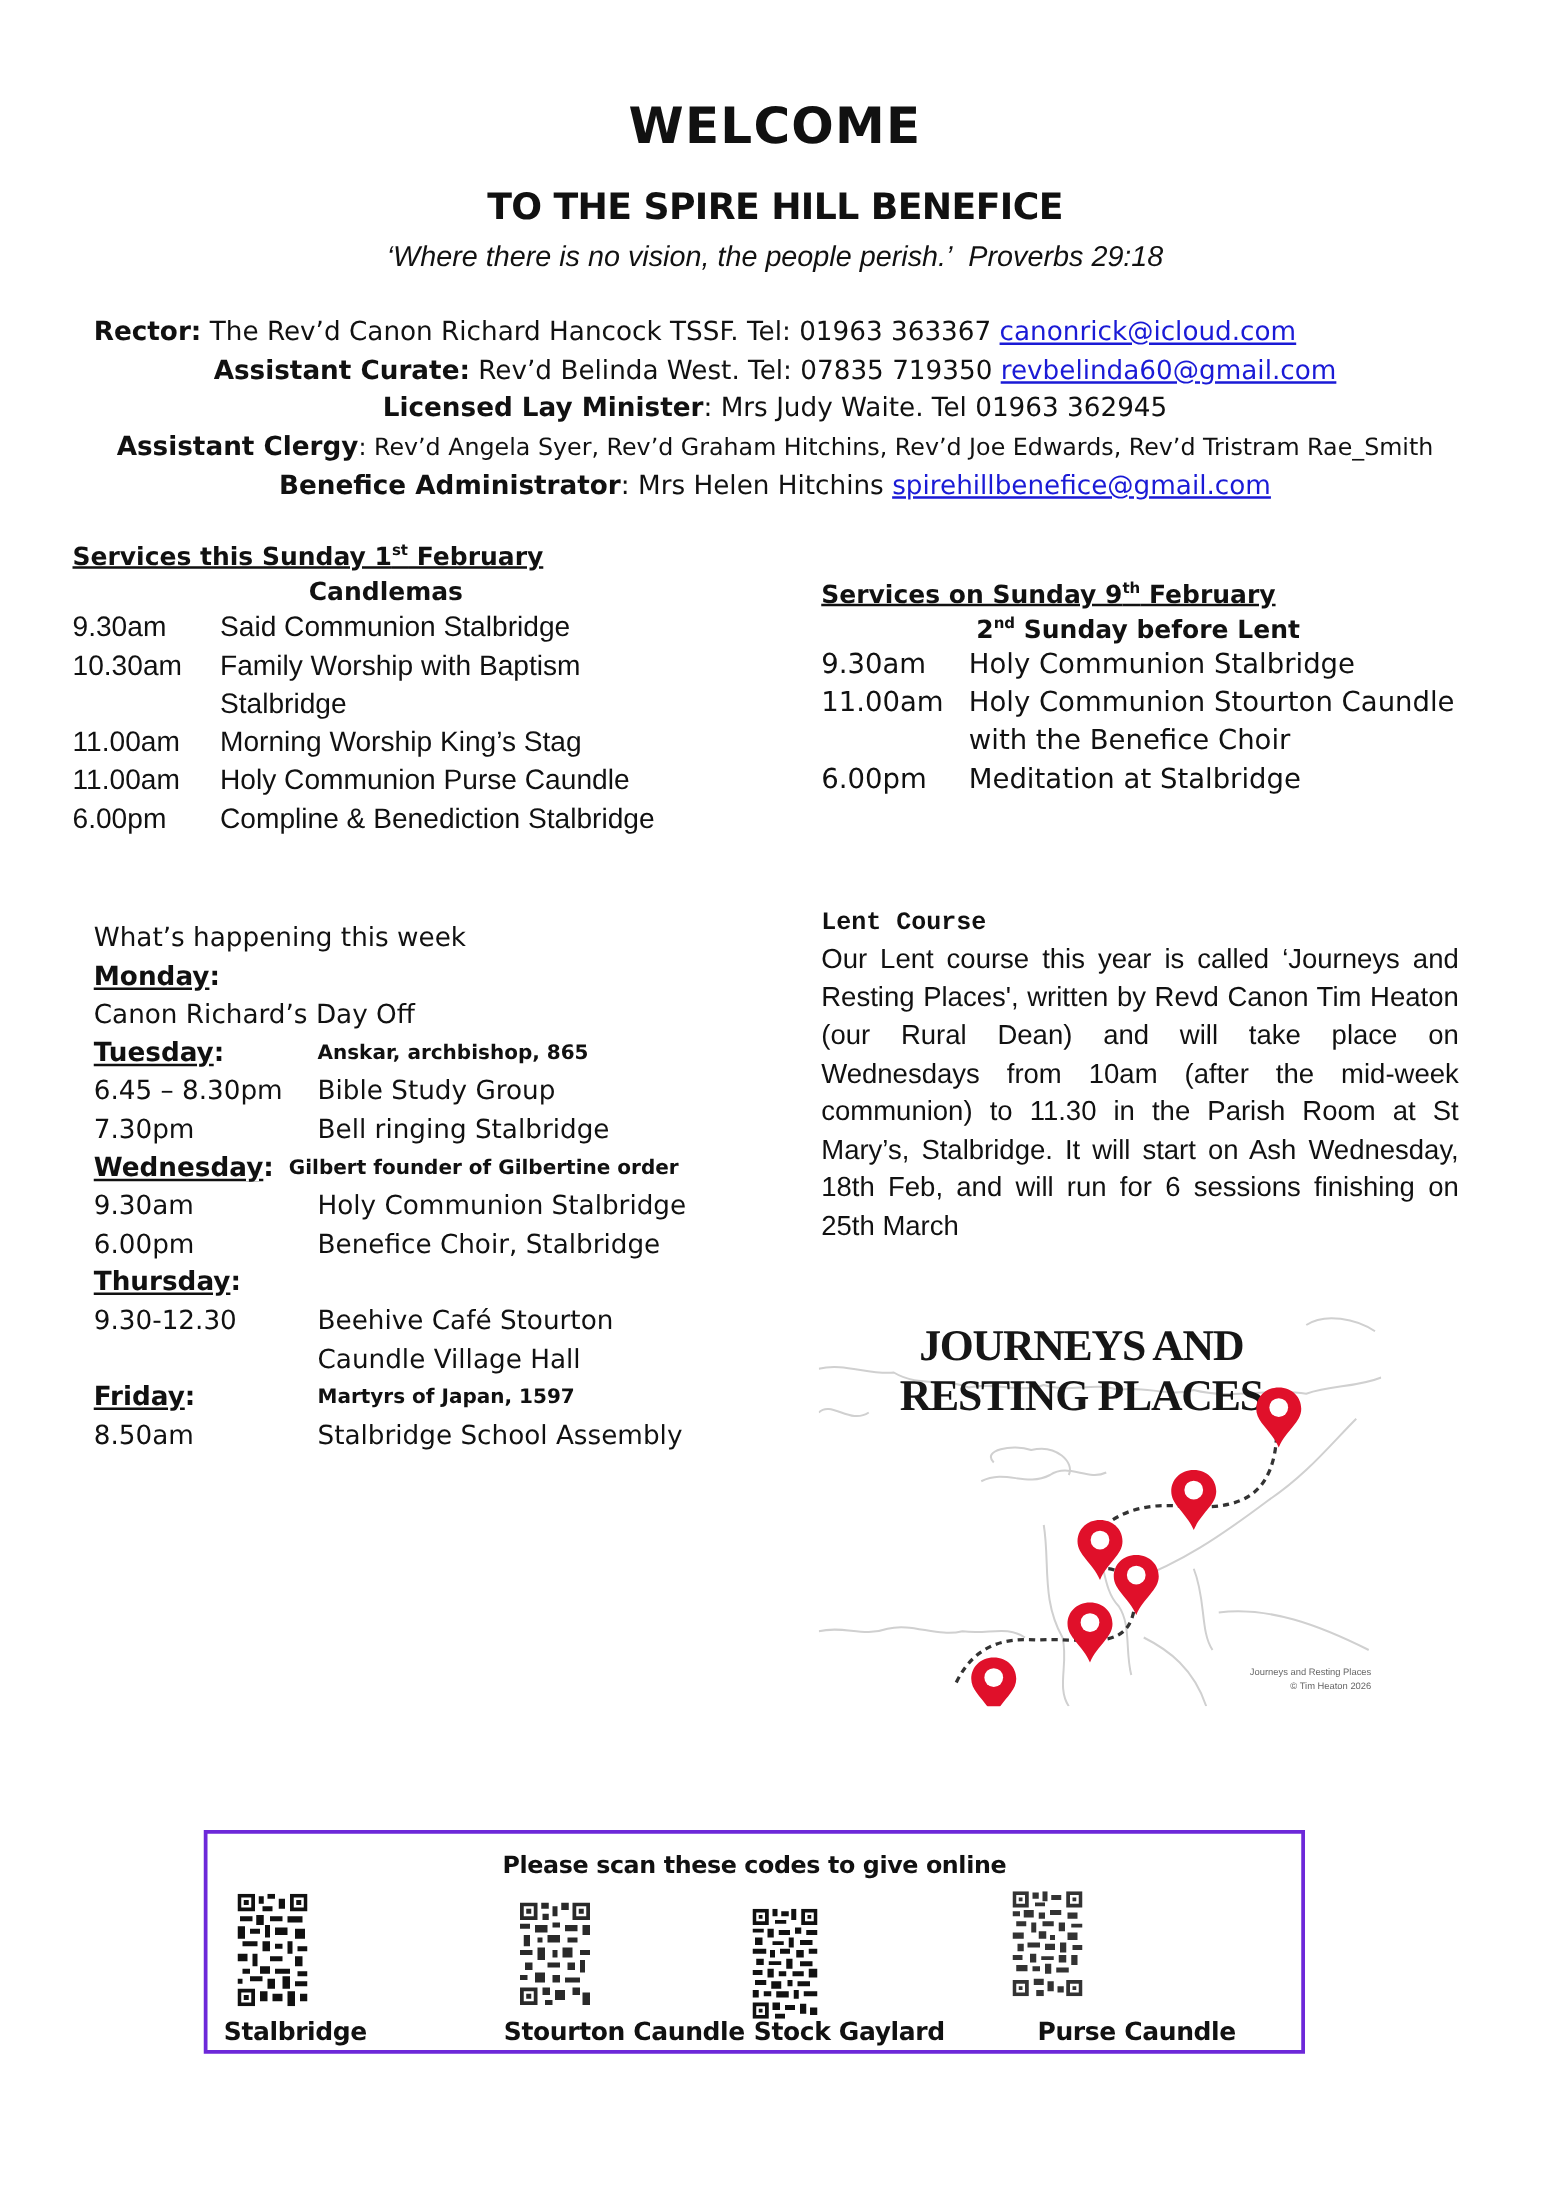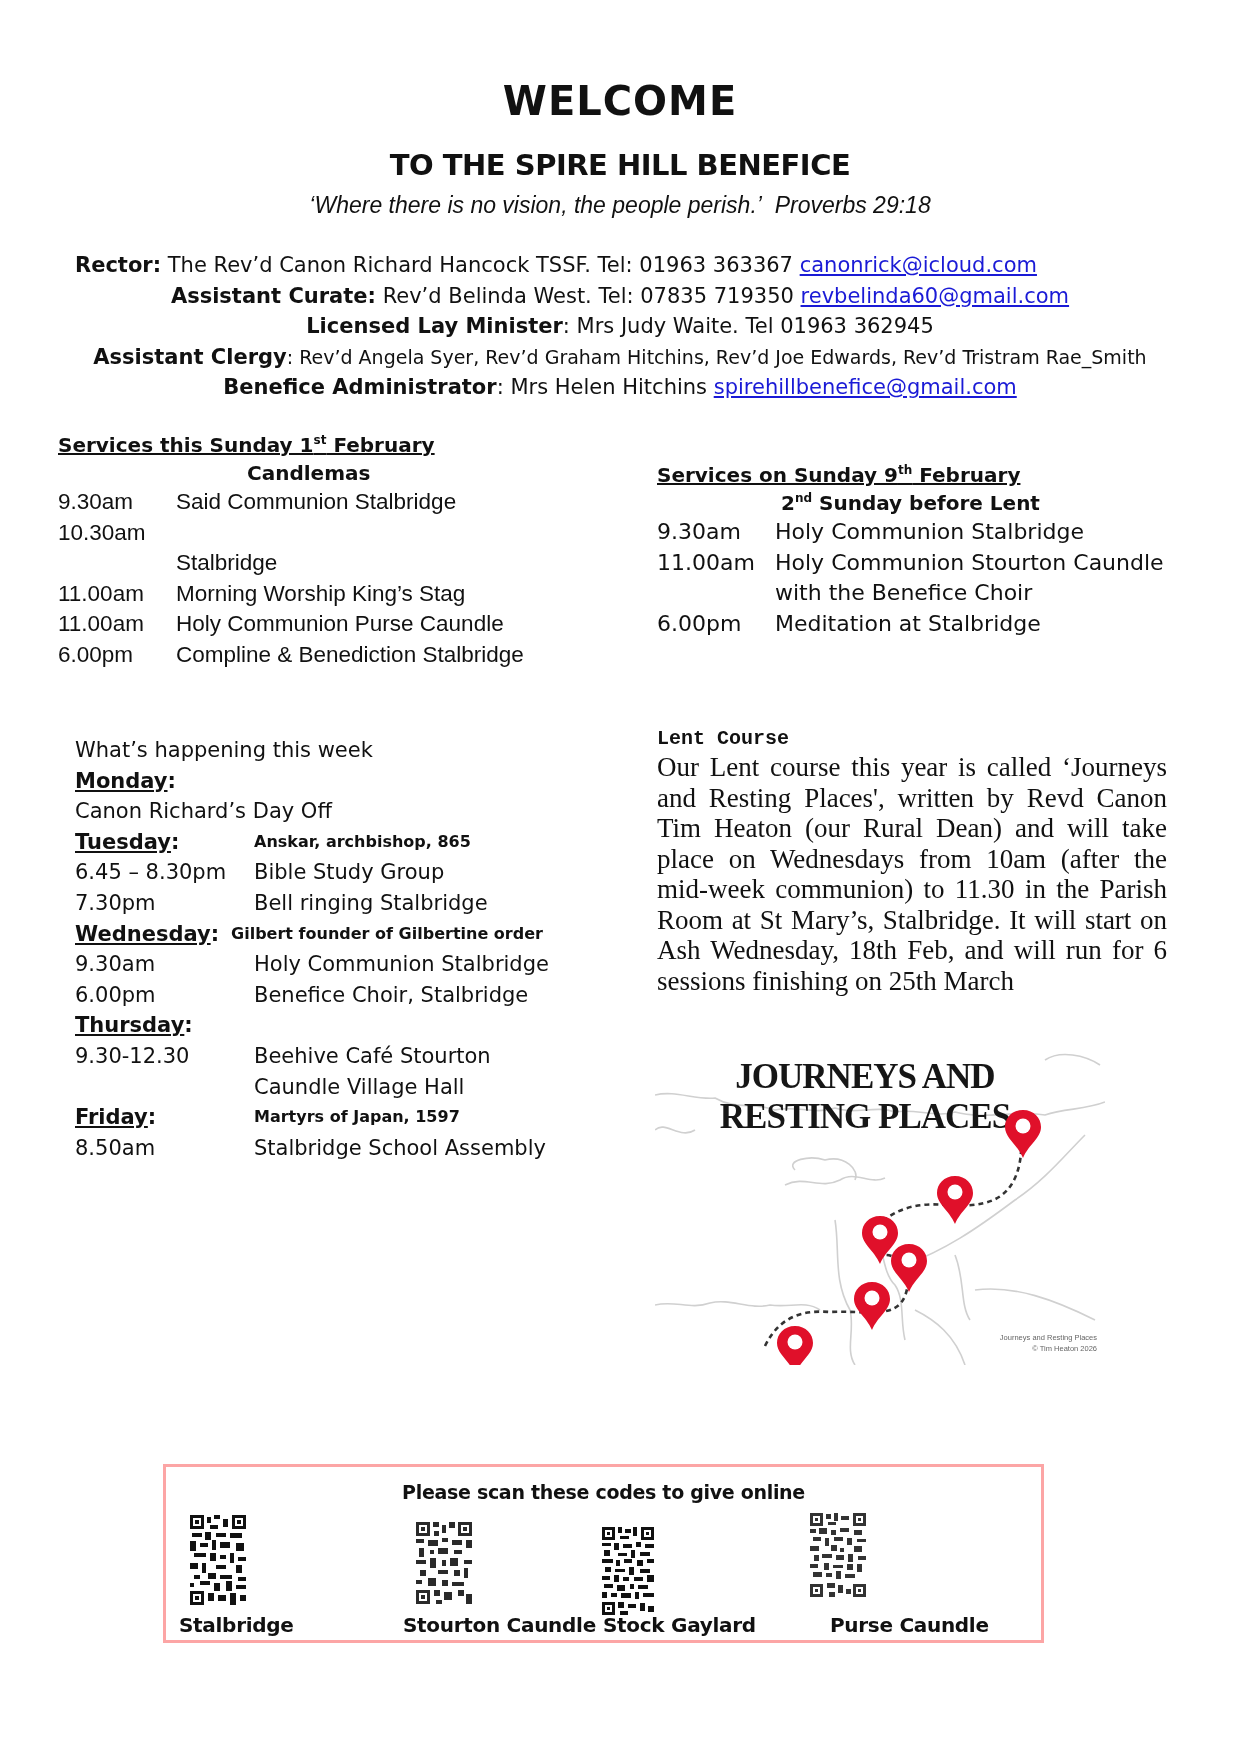--- a/index.html
+++ b/index.html
@@ -21,23 +21,23 @@
   .svc { font-size: 22px; line-height: 30.5px; font-family: "DejaVu Sans", sans-serif; }
   .row { display: flex; white-space: nowrap; }
   .row .t { width: 118px; flex: none; }
   .row .d { flex: none; }
   .week { font-family: "DejaVu Sans", sans-serif; font-size: 21px; line-height: 30.6px; }
   .week .row .t { width: 179px; }
   .day { font-weight: 700; }
   .day u { text-decoration: underline; }
   .feast { font-weight: 700; font-size: 16px; }
   .lent-head { font-family: Liberation Mono, monospace; font-size: 20px; font-weight: 700; }
-  .lent-body { font-family: Liberation Serif, serif; font-size: 27px; line-height: 30.5px; text-align: justify; width: 510px; }
+  .lent-body { font-family: Liberation Sans, sans-serif; font-size: 22px; line-height: 30.5px; text-align: justify; width: 510px; }
   .mapimg { left: 655px; top: 1020px; width: 450px; height: 345px; }
-  .give-box { left: 163px; top: 1464px; width: 881px; height: 179px; border: 3px solid #fca5a5; box-sizing: border-box; }
+  .give-box { left: 163px; top: 1464px; width: 881px; height: 179px; border: 3px solid #6d28d9; box-sizing: border-box; }
   .give-title { position: absolute; top: 14px; left: 0; width: 100%; text-align: center; font-family: "DejaVu Sans", sans-serif; font-size: 19px; font-weight: 700; letter-spacing: -0.3px; }
   .qr { position: absolute; }
   .qr-label { position: absolute; font-family: "DejaVu Sans", sans-serif; font-size: 20px; font-weight: 700; white-space: nowrap; letter-spacing: -0.3px; }
 </style>
 </head>
 <body>
 
 <div class="abs center title">WELCOME</div>
 <div class="abs center subtitle">TO THE SPIRE HILL BENEFICE</div>
 <div class="abs center quote">
@@ -65,20 +65,21 @@
 <div class="abs" style="left:58px;top:433px;">
   <div class="sec-head"><span>Services this Sunday  1</span><sup>st</sup><span> February</span></div>
   <div class="sec-sub" style="margin-left:189px;margin-top:4px;">Candlemas</div>
   <div class="svc" style="margin-top:2px;font-family:'Liberation Sans',sans-serif;font-size:22.5px;">
     <div class="row">
         <span class="t">9.30am</span>
         <span class="d"> Said Communion Stalbridge</span>
       </div>
     <div class="row">
         <span class="t">10.30am</span>
+        <span class="d">Family Worship with Baptism</span>
       </div>
     <div class="row">
         <span class="t"></span>
         <span class="d"> Stalbridge</span>
       </div>
     <div class="row">
         <span class="t">11.00am</span>
         <span class="d">Morning Worship King’s Stag</span>
       </div>
     <div class="row">

